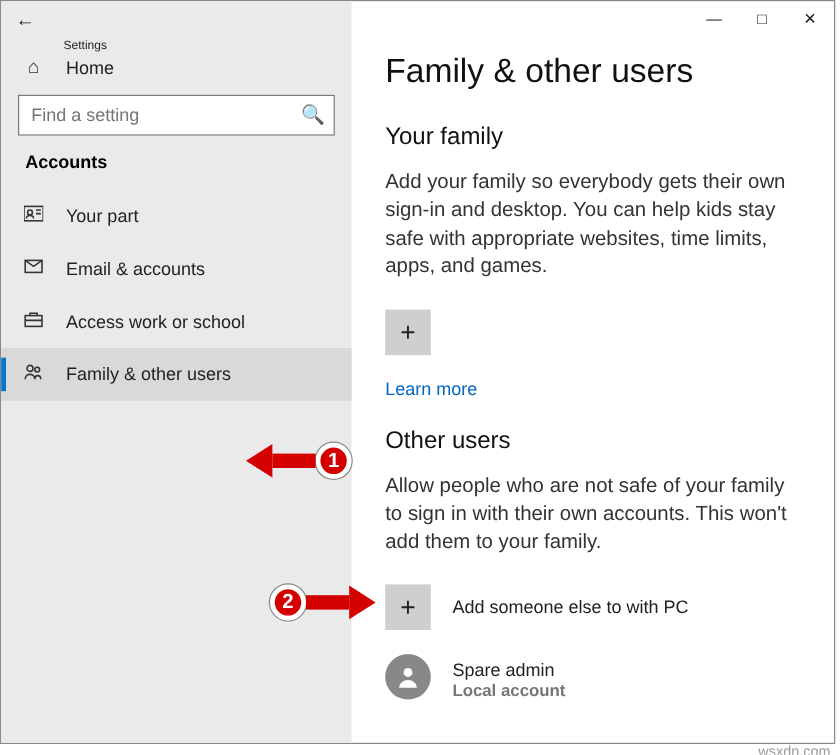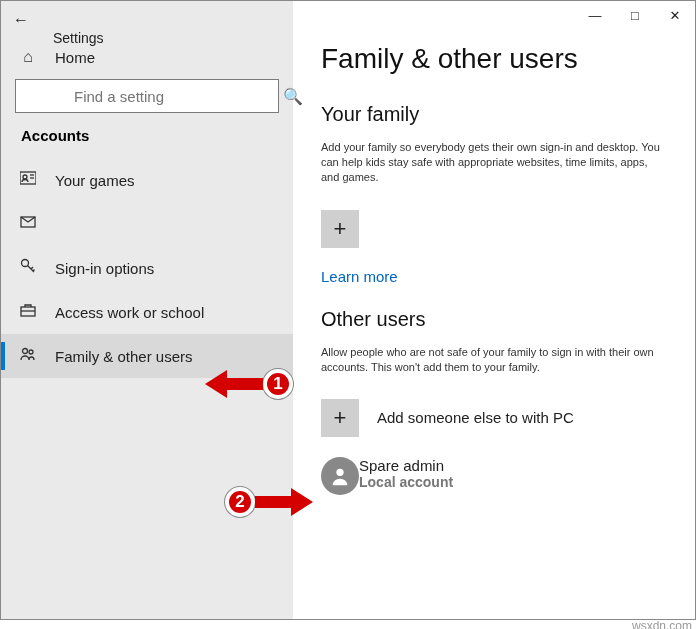--- a/index.html
+++ b/index.html
@@ -1,42 +1,42 @@
 <!DOCTYPE html>
 <html><head>
 <meta charset="utf-8">
 <style>
   * { box-sizing: border-box; margin: 0; padding: 0; font-family: "Segoe UI", Arial, sans-serif; }
   body { width: 700px; height: 629px; overflow: hidden; background: #fff; position: relative; }
   .window { display: flex; width: 696px; height: 620px; border: 1px solid #888; position: relative; }
   .sidebar { width: 292px; background: #eaeaea; display: flex; flex-direction: column; }
   .titlebar { display: flex; align-items: center; height: 34px; padding: 0 4px; }
   .back { width: 32px; height: 32px; display:flex; align-items:center; justify-content:center; font-size:16px; color:#222; }
-  .title { font-size: 14px; color:#222; margin-left: 16px; margin-top: 40px; }
+  .title { font-size: 10px; color:#222; margin-left: 16px; margin-top: 40px; }
   .homebar { display:flex; align-items:center; height:44px; padding: 0 18px; gap:18px; font-size:15px; color:#222; }
   .icon-sm { width:18px; display:inline-block; text-align:center; font-size:16px; color:#333; }
-  .searchbox { margin: 0 14px 14px 14px; display:flex; align-items:center; border:1px solid #7a7a7a; height:34px; background:#fff;padding-left:48px; }
+  .searchbox { margin: 0 14px 14px 14px; display:flex; align-items:center; border:1px solid #7a7a7a; height:34px; background:#fff; }
   .searchbox input { flex:1; border:none; outline:none; padding:0 10px; font-size:15px; color:#555; background:transparent; }
   .searchbox .sicon { width:34px; text-align:center; font-size:16px; color:#555; }
   .section-title { font-weight:700; font-size:15px; padding: 0 20px 14px 20px; }
   .nav { display:flex; flex-direction:column; }
   .nav-item { display:flex; align-items:center; height:44px; padding:0 18px; gap:18px; font-size:15px; color:#222; position:relative; }
   .nav-item.selected { background:#d9d9d9; }
   .nav-item.selected::before { content:""; position:absolute; left:0; top:8px; bottom:8px; width:4px; background:#0078d4; }
   .main { flex:1; padding: 18px 28px 10px 28px; overflow:hidden; position:relative; }
   .winctrls { position:absolute; right:0; top:0; display:flex; }
   .winctrls span { width:40px; height:30px; text-align:center; line-height:30px; font-size:13px; color:#222; }
   h1 { font-weight:400; font-size:28px; margin-top: 24px; margin-bottom:28px; color:#111; }
   h2 { font-weight:400; font-size:20px; margin-bottom:14px; color:#111; }
-  p.desc { font-size:11px; color:#333; line-height:1.38; margin-bottom:24px; }
+  p.desc { font-size:17px; color:#333; line-height:1.38; margin-bottom:24px; }
   .addrow { display:flex; align-items:center; gap:18px; margin-bottom:20px; }
   .plusbtn { width:38px; height:38px; background:#cfcfcf; display:flex; align-items:center; justify-content:center; font-size:22px; color:#222; }
   .addrow .alabel { font-size:15px; color:#222; }
   .link { color:#0067c0; font-size:15px; margin-bottom:23px; display:inline-block; }
-  .userrow { display:flex; align-items:flex-start; }
+  .userrow { display:flex; align-items:flex-end; gap:18px; }
   .avatar { width:38px; height:38px; background:#888; border-radius:50%; display:flex; align-items:center; justify-content:center; }
   .avatar svg { fill:#fff; }
   .uname { font-size:15px; color:#222; }
   .urole { font-size:14px; color:#777;font-weight:bold; }
   .watermark { position:absolute; right:8px; bottom:-4px; font-size:12px; color:#999; }
   
   .callout { position:absolute; display:flex; align-items:center; pointer-events:none; }
   .arrow-body { height:12px; background:#d40000; position:relative; }
   .arrow-head { width:0; height:0; border-top:14px solid transparent; border-bottom:14px solid transparent; border-left:22px solid #d40000; }
   .circle { width:30px; height:30px; background:#d40000; border:4px solid #fff; border-radius:50%; display:flex; align-items:center; justify-content:center; color:#fff; font-weight:700; font-size:17px; box-shadow:0 0 0 1px #888; }
@@ -63,38 +63,30 @@
       <div class="nav-item">
         <span class="icon-sm">
           <svg width="16" height="16" viewBox="0 0 16 16">
               <rect x="0" y="2" width="16" height="12" fill="none" stroke="#333" stroke-width="1.3"></rect>
               <circle cx="5" cy="7" r="2" fill="none" stroke="#333" stroke-width="1.3"></circle>
               <path d="M2 12c0-1.5 1.5-2.5 3-2.5s3 1 3 2.5" fill="none" stroke="#333" stroke-width="1.3"></path>
               <line x1="10" y1="5" x2="14" y2="5" stroke="#333" stroke-width="1.3"></line>
               <line x1="10" y1="8" x2="14" y2="8" stroke="#333" stroke-width="1.3"></line>
             </svg>
         </span>
-        <span>Your games</span>
+        <span>Your part</span>
       </div>
       <div class="nav-item">
         <span class="icon-sm">
           <svg width="16" height="16" viewBox="0 0 16 16">
               <rect x="1" y="3" width="14" height="10" fill="none" stroke="#333" stroke-width="1.3"></rect>
               <path d="M1 3l7 5 7-5" fill="none" stroke="#333" stroke-width="1.3"></path>
             </svg>
         </span>
-      </div>
-      <div class="nav-item">
-        <span class="icon-sm">
-          <svg width="16" height="16" viewBox="0 0 16 16">
-              <circle cx="5" cy="5" r="3.5" fill="none" stroke="#333" stroke-width="1.3"></circle>
-              <path d="M7.5 7.5L14 14M11 11l2-2M13 13l1.5-1.5" fill="none" stroke="#333" stroke-width="1.3"></path>
-            </svg>
-        </span>
-        <span>Sign-in options</span>
+        <span>Email &amp; accounts</span>
       </div>
       <div class="nav-item">
         <span class="icon-sm">
           <svg width="16" height="16" viewBox="0 0 16 16">
               <rect x="1" y="5" width="14" height="9" fill="none" stroke="#333" stroke-width="1.3"></rect>
               <path d="M5 5V3h6v2" fill="none" stroke="#333" stroke-width="1.3"></path>
               <line x1="1" y1="9" x2="15" y2="9" stroke="#333" stroke-width="1.3"></line>
             </svg>
         </span>
         <span>Access work or school</span>

